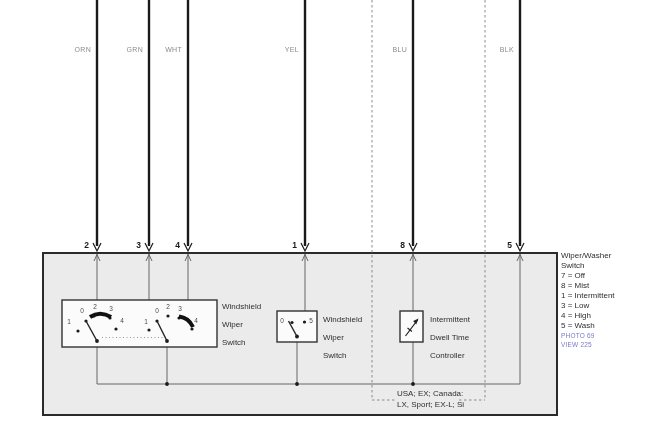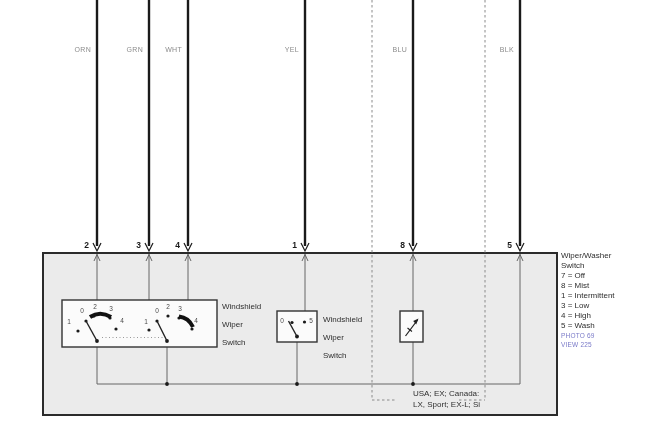--- a/index.html
+++ b/index.html
@@ -8,21 +8,21 @@
   svg{position:absolute;left:0;top:0;}
   .t{position:absolute;white-space:nowrap;}
   .wire-label{top:46px;width:30px;text-align:right;font-size:7px;color:#8c8c8c;letter-spacing:.3px;}
   .terminal-num{top:240px;width:14px;text-align:right;font-size:8.5px;font-weight:bold;color:#1a1a1a;}
   .pos-label{width:10px;text-align:center;font-size:6.5px;color:#4a4a4a;}
   .comp-label{font-size:8px;color:#2e2e2e;line-height:10px;}
   .comp-label span{display:block;margin-top:8px;}
   .legend{left:561px;top:251px;font-size:8px;color:#2e2e2e;line-height:10px;}
   .legend span{display:block;}
   .legend .ref{font-size:6.5px;color:#7a7ac8;line-height:9px;letter-spacing:.2px;}
-  .caption{left:397px;top:388px;font-size:8px;color:#2e2e2e;line-height:11px;margin-left:16px;}
+  .caption{left:397px;top:388px;font-size:8px;color:#2e2e2e;line-height:11px;}
   .caption span{display:block;}
 </style>
 </head>
 <body>
 
 <div class="stage">
 
   <svg width="645" height="428" viewBox="0 0 645 428">
 
     <g>
@@ -171,20 +171,25 @@
   <div class="t comp-label" style="left:222px;top:294px">
     <span>Windshield</span>
     <span>Wiper</span>
     <span>Switch</span>
   </div>
   <div class="t comp-label" style="left:323px;top:307px">
     <span>Windshield</span>
     <span>Wiper</span>
     <span>Switch</span>
   </div>
+  <div class="t comp-label" style="left:430px;top:307px">
+    <span>Intermittent</span>
+    <span>Dwell Time</span>
+    <span>Controller</span>
+  </div>
 
   <div class="t legend">
     <span>Wiper/Washer</span>
     <span>Switch</span>
     <span>7 = Off</span>
     <span>8 = Mist</span>
     <span>1 = Intermittent</span>
     <span>3 = Low</span>
     <span>4 = High</span>
     <span>5 = Wash</span>

